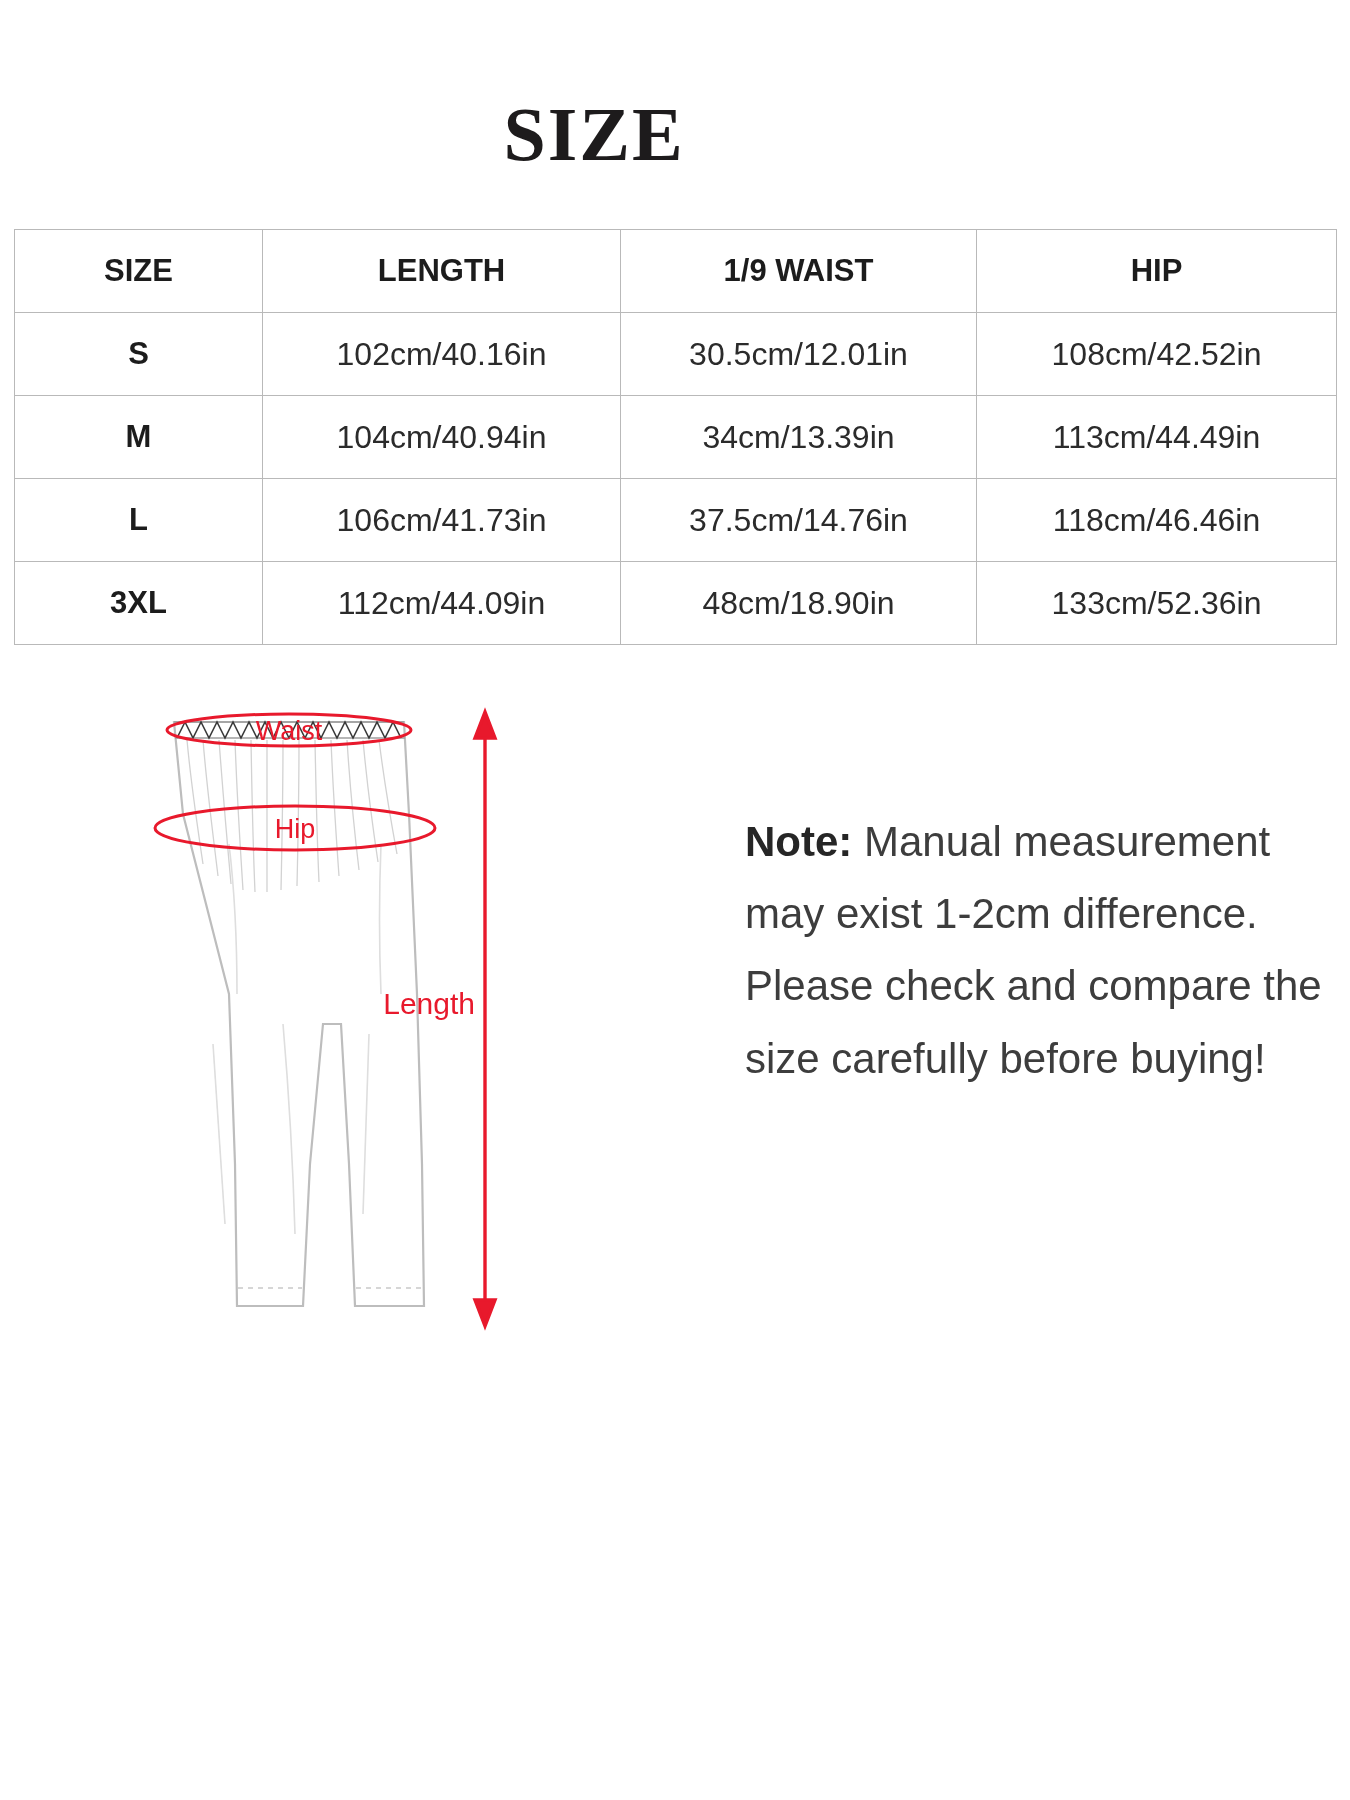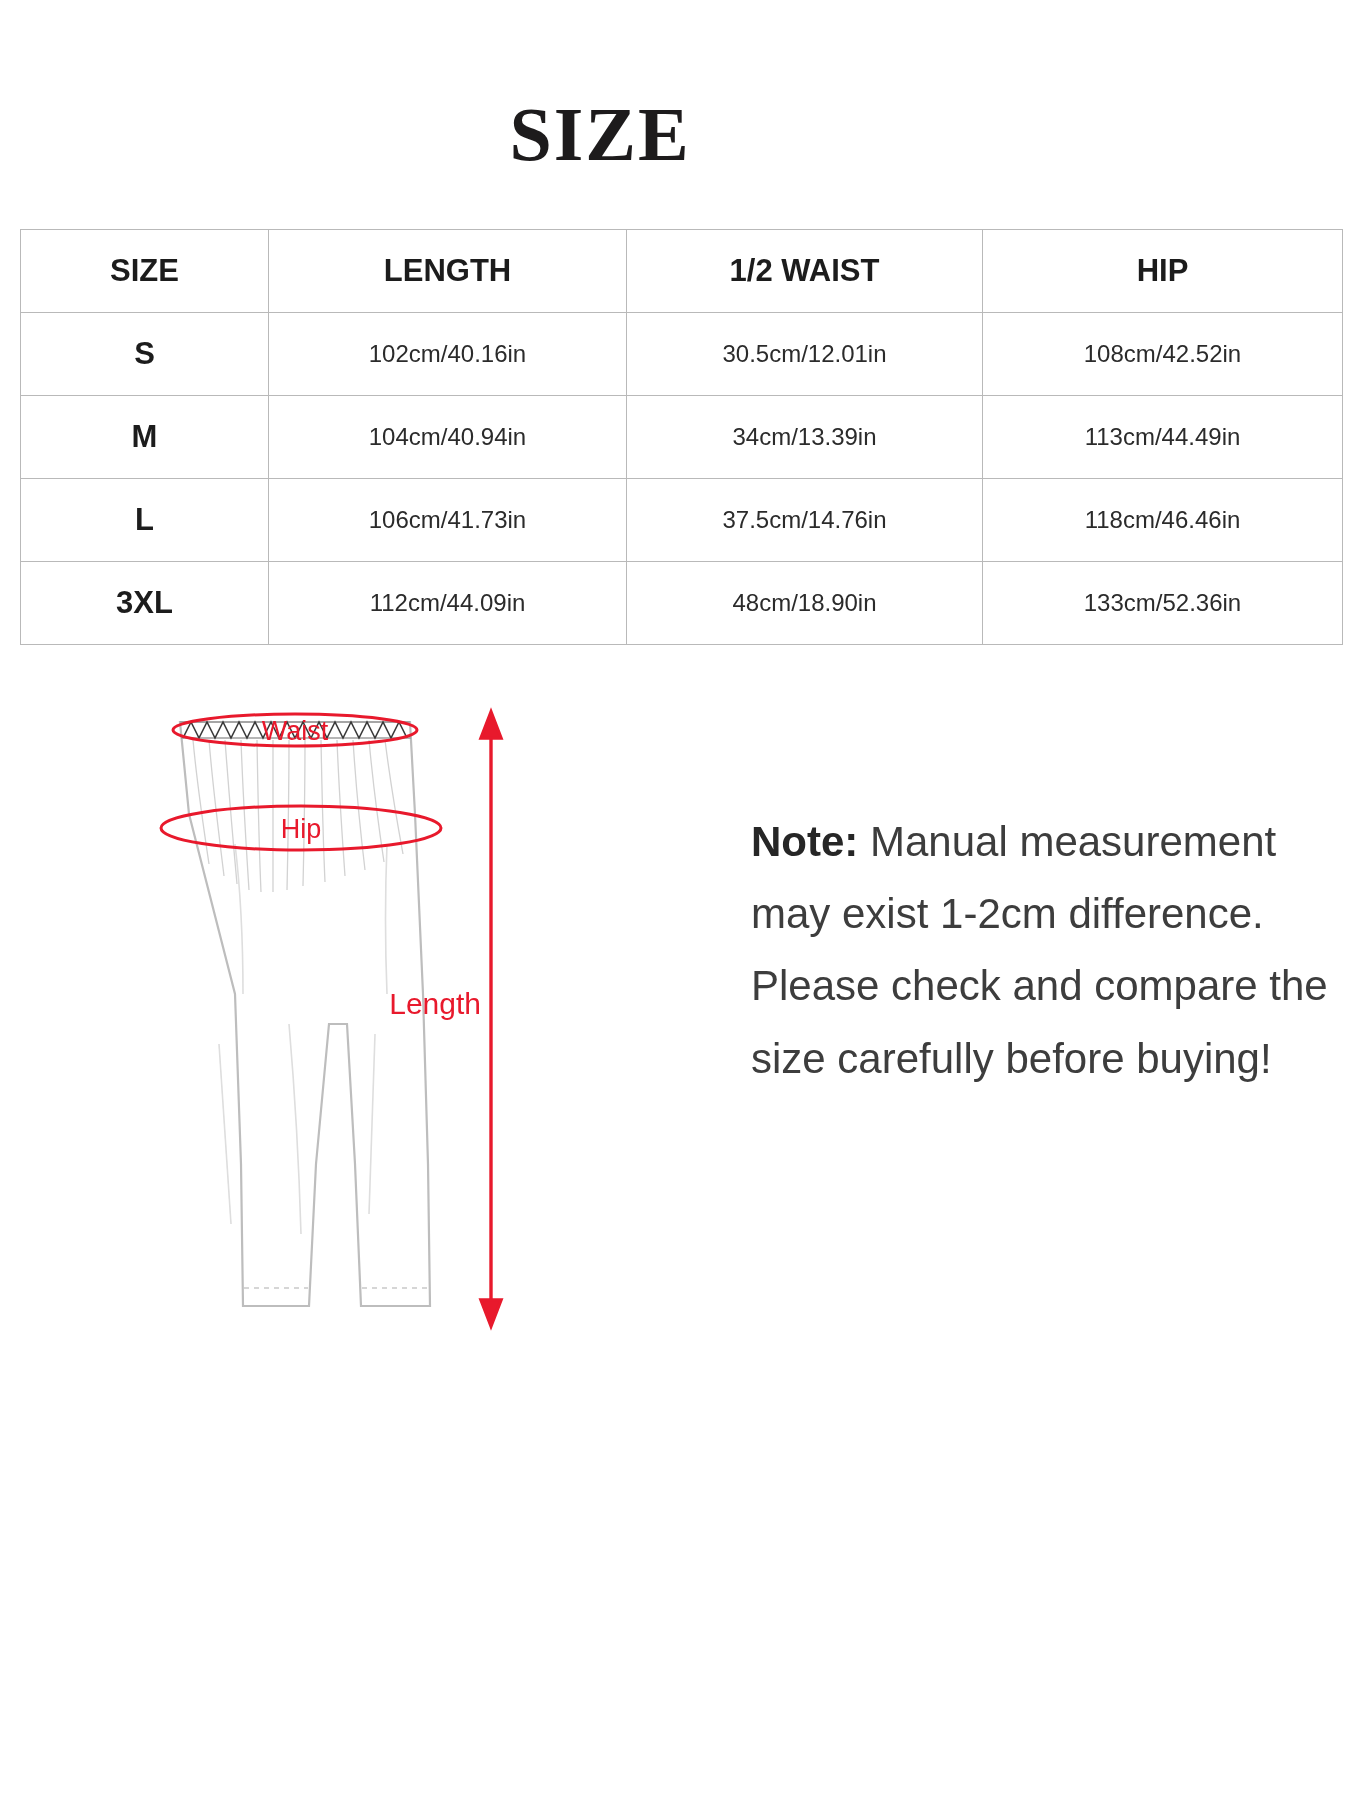--- a/index.html
+++ b/index.html
@@ -12,21 +12,20 @@
     height: 1800px;
     font-family: "Liberation Sans", sans-serif;
     color: #231f20;
     position: relative;
     overflow: hidden;
   }
   .page {
     width: 1188px;
     height: 1800px;
     position: relative;
-    padding-left: 6px;
   }
 
   
   .title {
     font-family: "Liberation Serif", serif;
     font-size: 76px;
     font-weight: 700;
     letter-spacing: 2px;
     text-align: center;
     color: #1d1b1c;
@@ -42,21 +41,21 @@
     border-collapse: collapse;
     width: 1322px;
     table-layout: fixed;
   }
   table.size-table td, table.size-table th {
     border: 1px solid #b9b9b9;
     height: 80px;
     text-align: center;
     vertical-align: middle;
     font-weight: 400;
-    font-size: 24px;
+    font-size: 32px;
     color: #2b2b2b;
   }
   table.size-table thead th {
     font-weight: 700;
     font-size: 31px;
     color: #1c1c1c;
   }
   table.size-table tbody td.size-col {
     font-weight: 700;
     font-size: 31px;
@@ -107,21 +106,21 @@
       <colgroup>
         <col class="c1">
           <col class="c2">
           <col class="c3">
           <col class="c4">
       </colgroup>
       <thead>
         <tr>
           <th>SIZE</th>
           <th>LENGTH</th>
-          <th>1/2 WAIST</th>
+          <th>1/9 WAIST</th>
           <th>HIP</th>
         </tr>
       </thead>
       <tbody>
         <tr>
           <td class="size-col">S</td>
           <td>102cm/40.16in</td>
           <td>30.5cm/12.01in</td>
           <td>108cm/42.52in</td>
         </tr>

